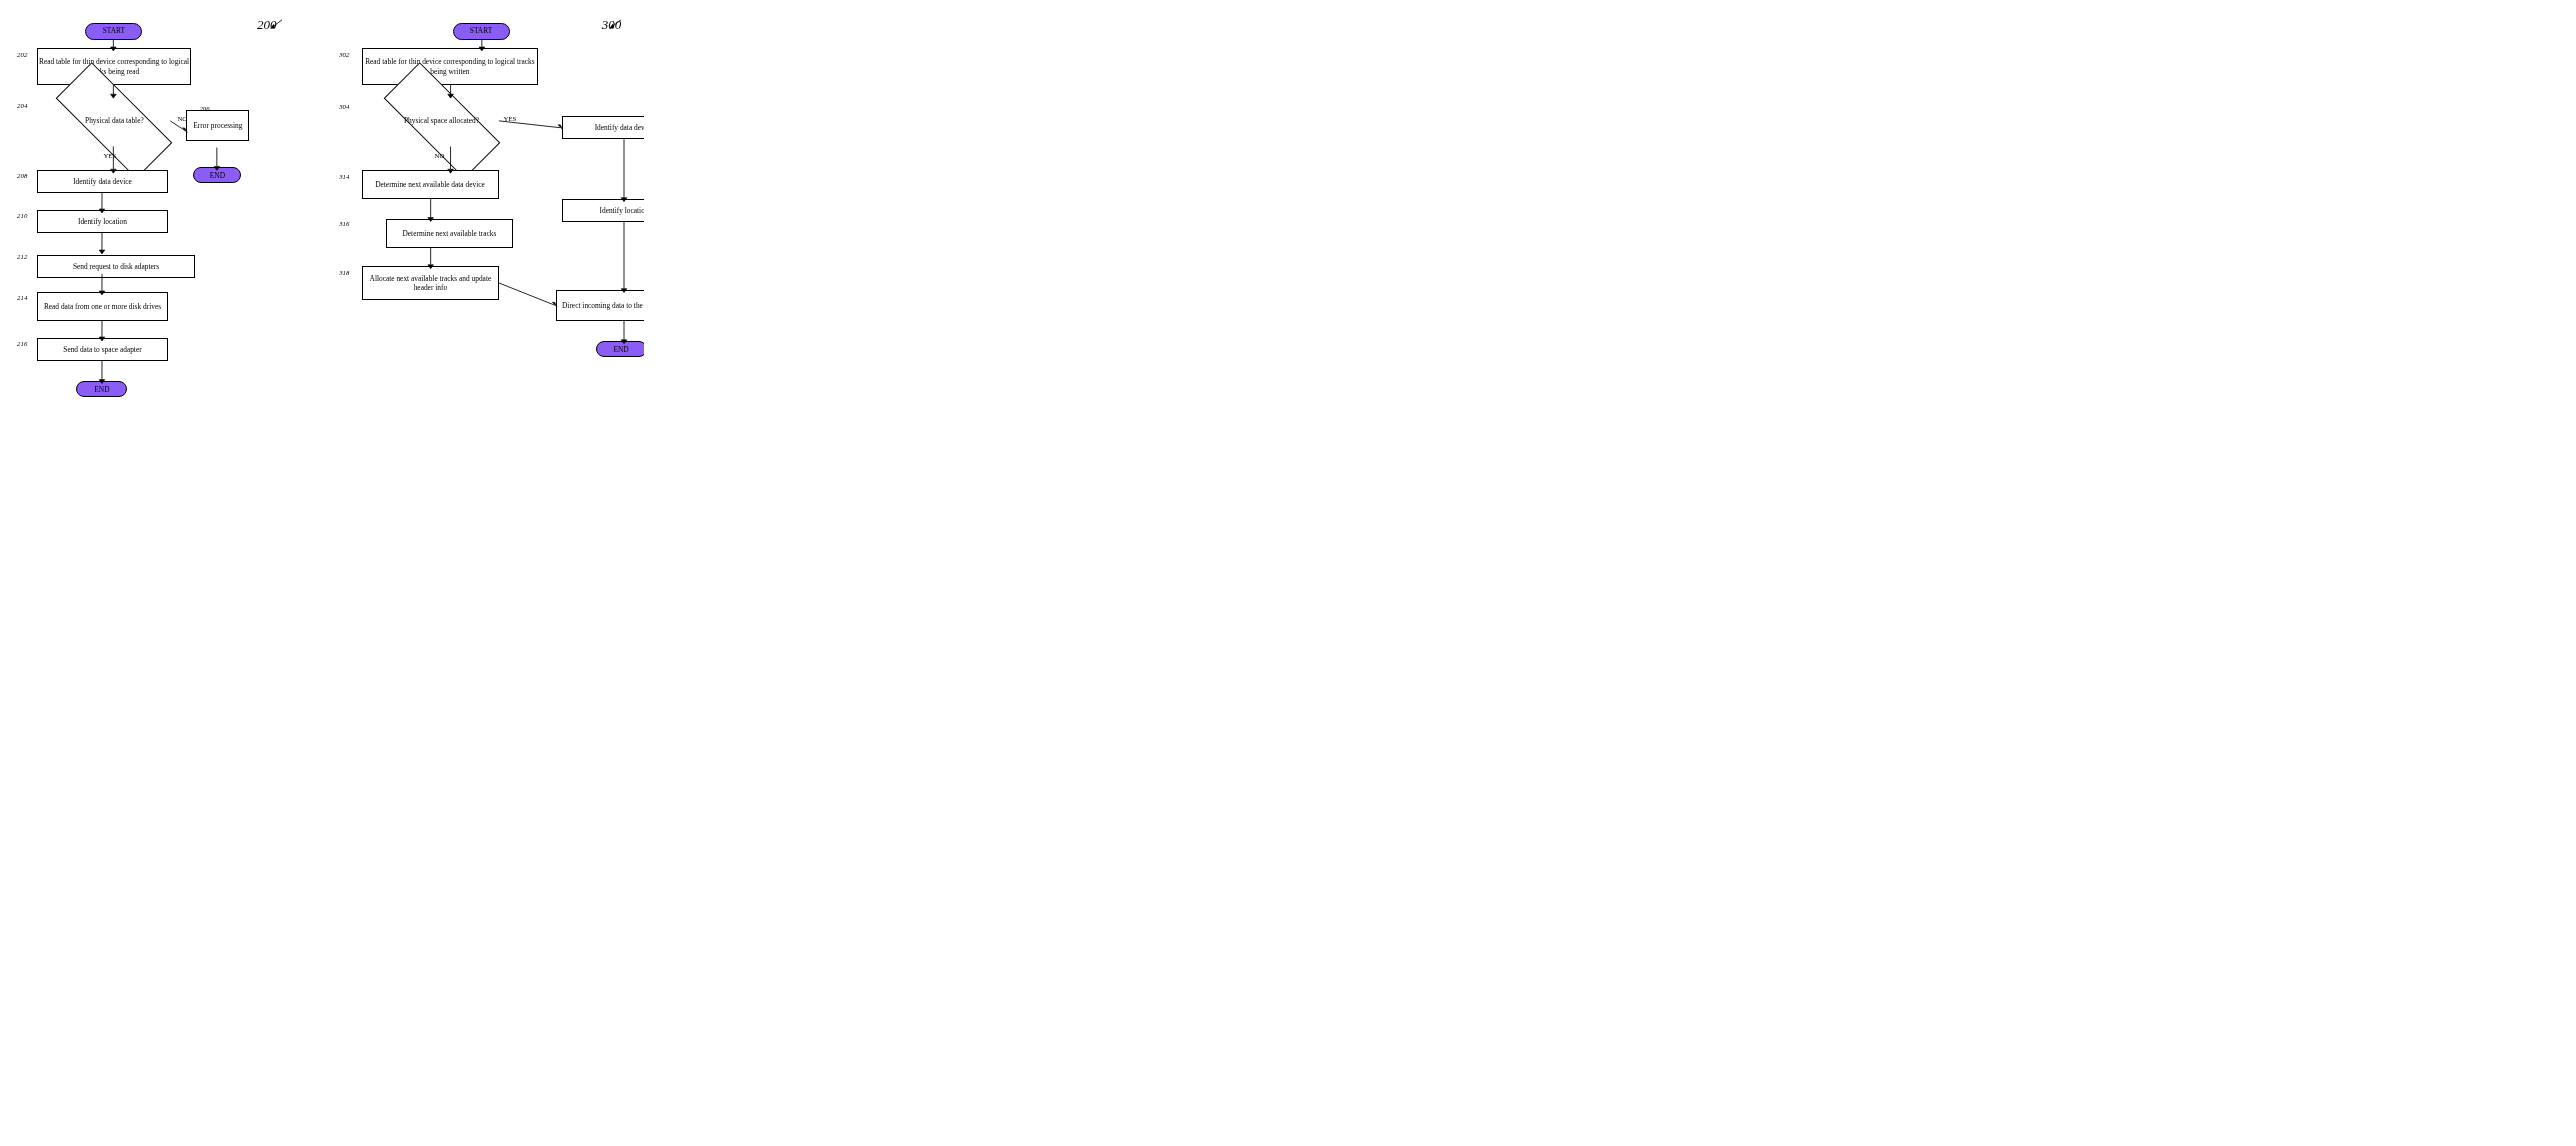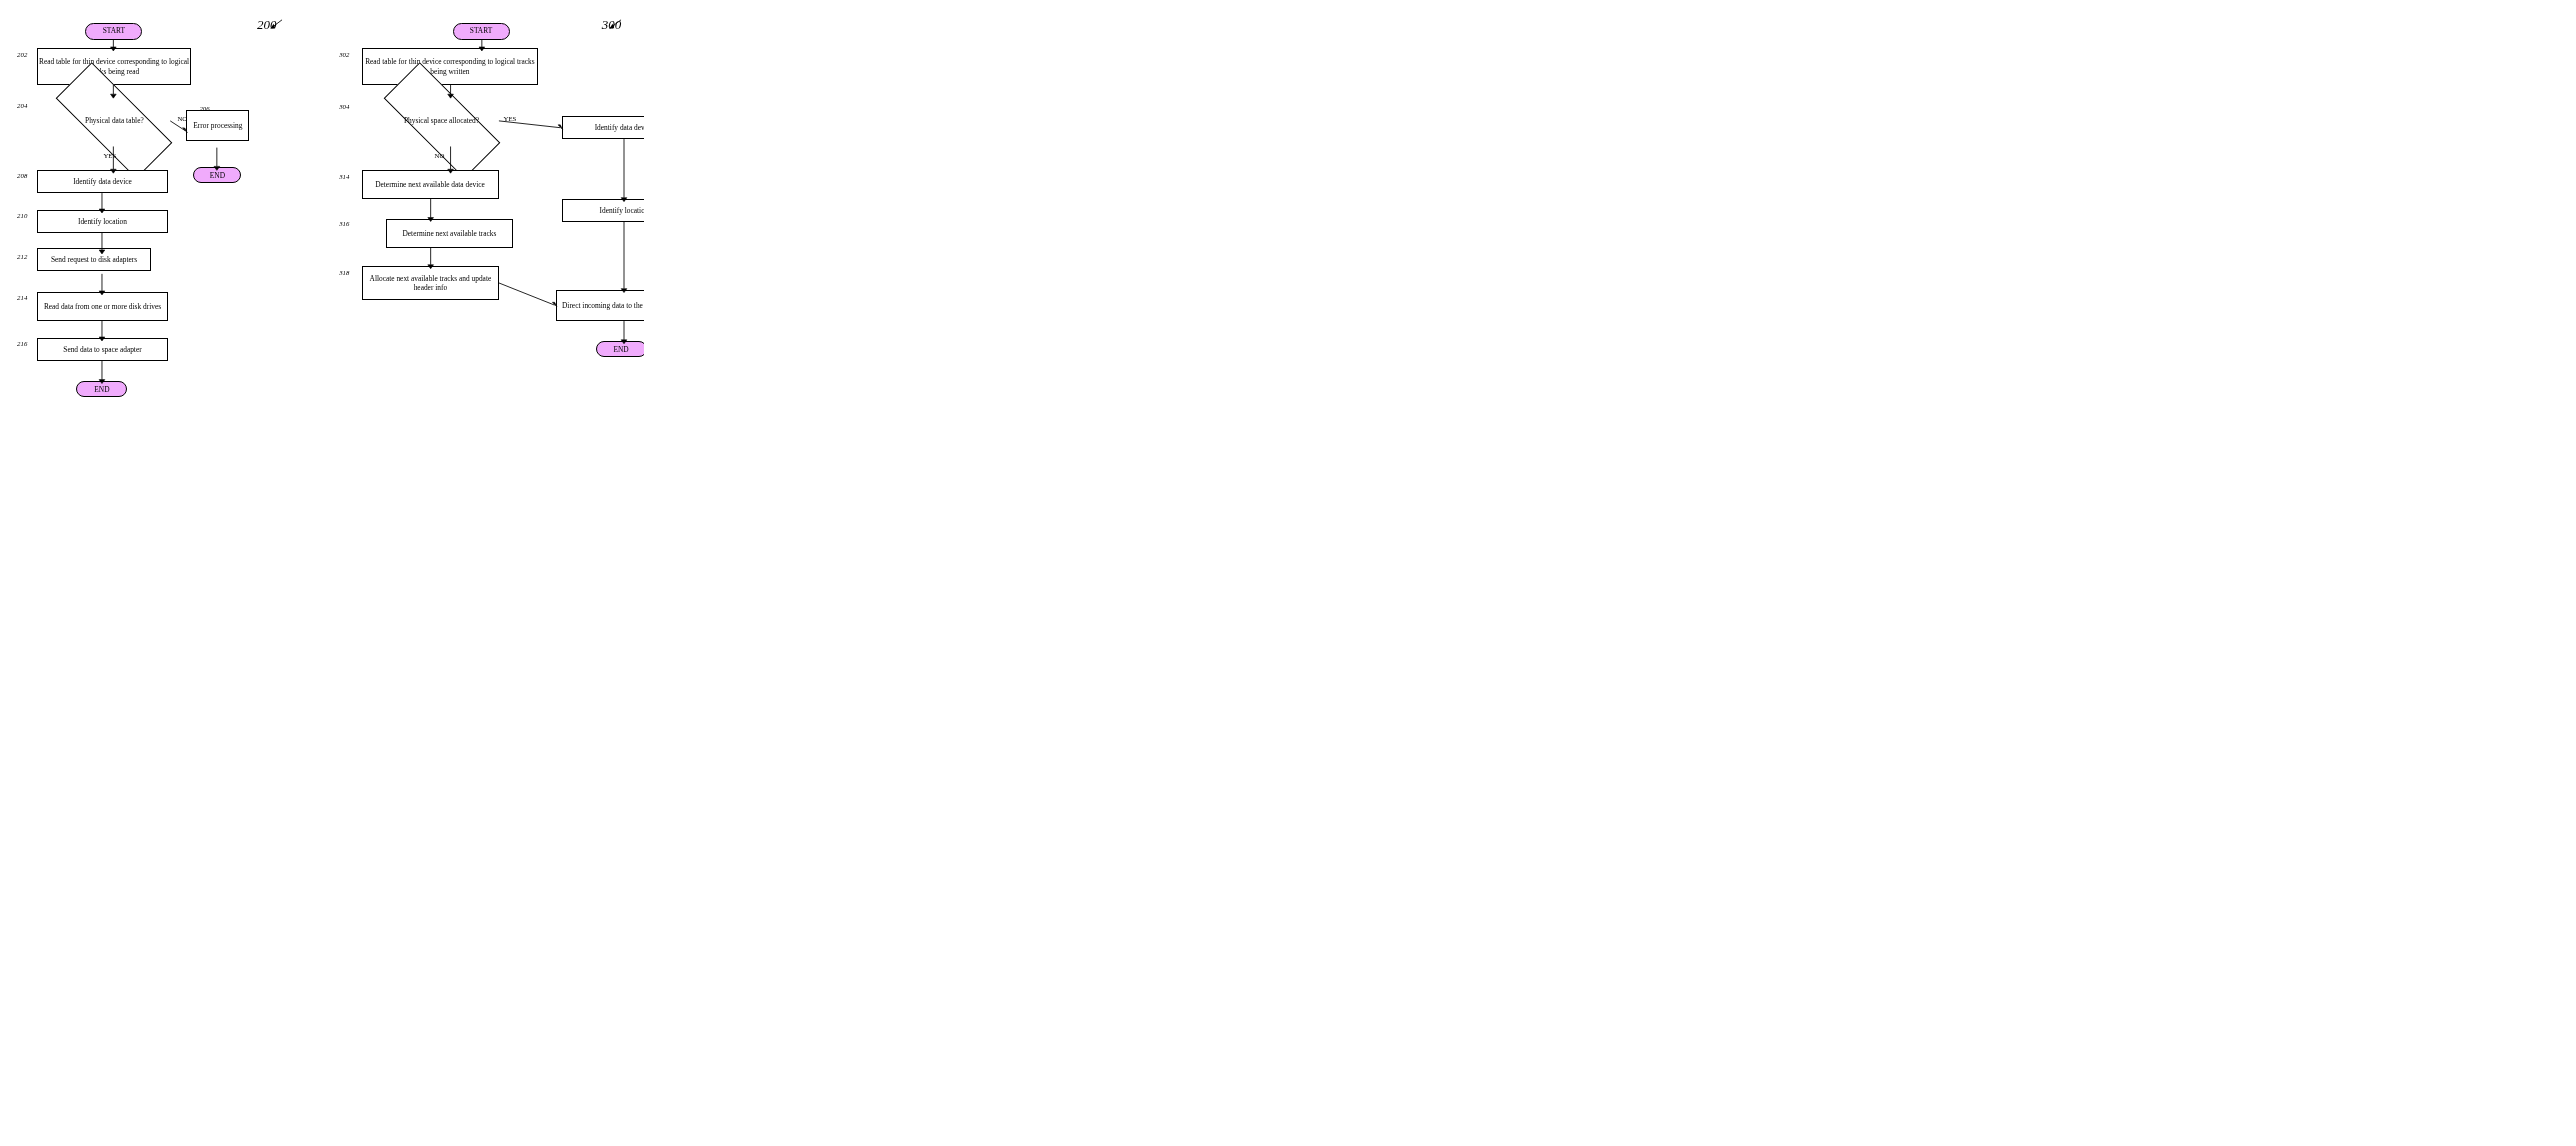--- a/index.html
+++ b/index.html
@@ -24,21 +24,21 @@
     .rect-node {
       border: 0.9px solid #000;
       background: #fff;
       display: flex;
       align-items: center;
       justify-content: center;
       position: absolute;
     }
     .rounded-node {
       border: 0.9px solid #000;
-      background: #f0abfc;
+      background: #8b5cf6;
       border-radius: 11.4px;
       display: flex;
       align-items: center;
       justify-content: center;
       position: absolute;
     }
     .diamond-node {
       position: absolute;
       display: flex;
       align-items: center;
@@ -146,21 +146,21 @@
   <div class="rect-node" style="left:25.6px;top:159px;width:131px;height:23px;">
     <span class="node-label">Identify data device</span>
   </div>
 
   <span class="step-label" style="left:5.7px;top:201px;">210</span>
   <div class="rect-node" style="left:25.6px;top:199px;width:131px;height:23px;">
     <span class="node-label">Identify location</span>
   </div>
 
   <span class="step-label" style="left:5.7px;top:242px;">212</span>
-  <div class="rect-node" style="left:25.6px;top:237px;width:114px;height:23px;">
+  <div class="rect-node" style="left:25.6px;top:244px;width:158px;height:23px;">
     <span class="node-label">Send request to disk adapters</span>
   </div>
 
   <span class="step-label" style="left:5.7px;top:283px;">214</span>
   <div class="rect-node" style="left:25.6px;top:281px;width:131px;height:28.4px;">
     <span class="node-label">Read data from one or more disk drives</span>
   </div>
 
   <span class="step-label" style="left:5.7px;top:329px;">216</span>
   <div class="rect-node" style="left:25.6px;top:327px;width:131px;height:23px;">

